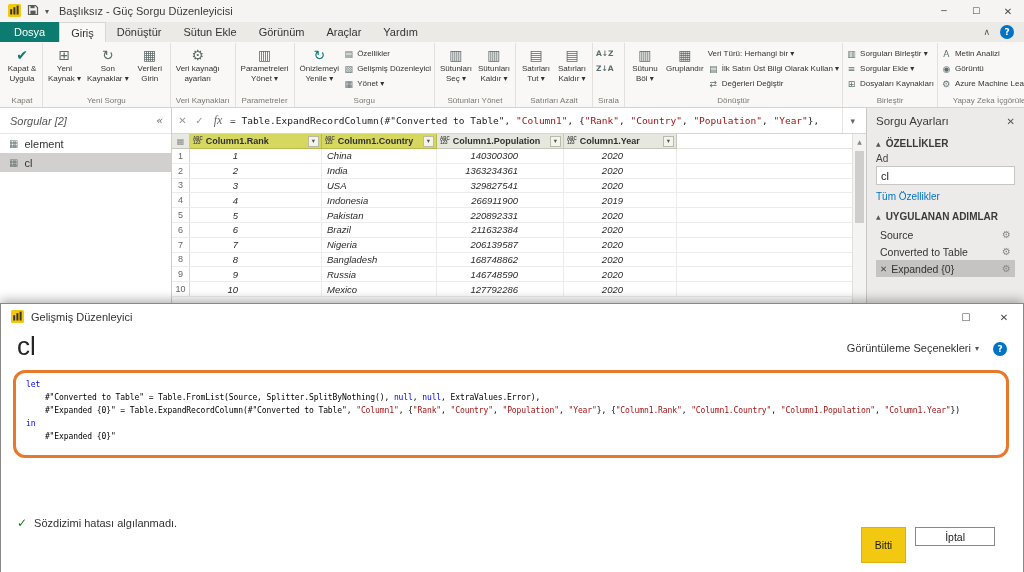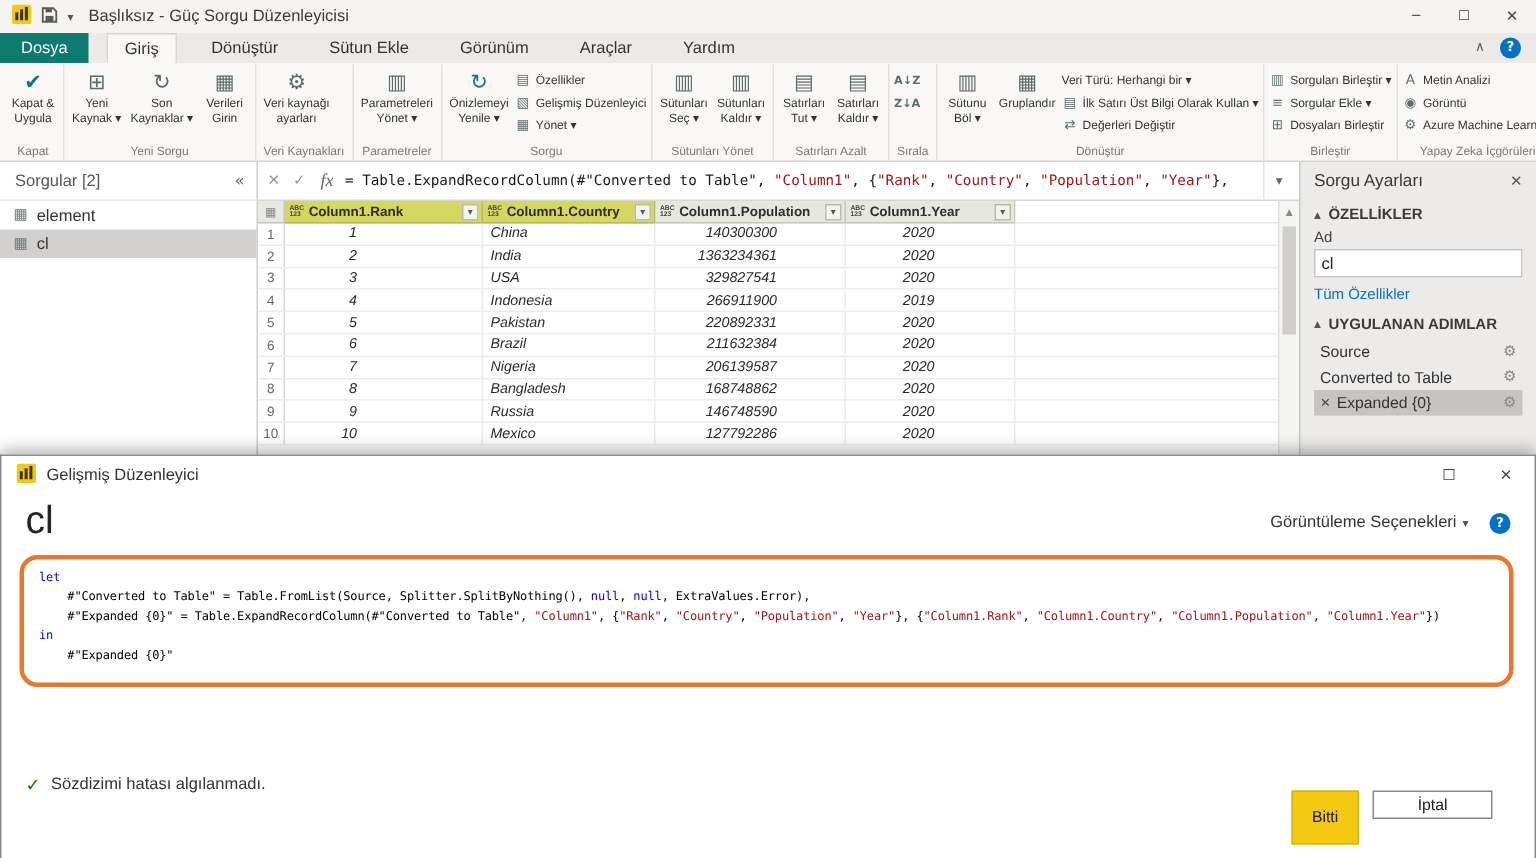--- a/index.html
+++ b/index.html
@@ -9,21 +9,21 @@
 
   
   .titlebar{height:22px;background:#f5f4f2;display:flex;align-items:center;gap:6px;padding-left:8px;}
   .tb-caret{color:#555;font-size:8px;}
   .tb-title{font-size:11px;color:#3b3a39;margin-left:4px;}
   .win-btns{margin-left:auto;display:flex;height:100%;}
   .win-btn{width:32px;display:flex;align-items:center;justify-content:center;font-size:9px;color:#444;}
   .win-btn.close-btn{font-size:10px;}
 
   
-  .tabs-row{height:20px;background:#eceae7;display:flex;align-items:stretch;gap:12px;}
+  .tabs-row{height:20px;background:#eceae7;display:flex;align-items:stretch;}
   .file-tab{background:var(--accent-teal);color:#fff;padding:0 14px;display:flex;align-items:center;font-size:11px;}
   .rtab{padding:0 11px;display:flex;align-items:center;font-size:11px;color:#333;}
   .rtab.active{background:#f9f8f6;border:1px solid #d8d6d3;border-bottom:none;}
   .tabbar-right{margin-left:auto;display:flex;align-items:center;gap:10px;padding-right:10px;}
   .collapse-caret{color:#555;font-size:9px;}
   .help-circle{width:14px;height:14px;border-radius:50%;background:var(--link-blue);color:#fff;
                display:flex;align-items:center;justify-content:center;font-size:9px;font-weight:bold;}
 
   
   .ribbon{height:66px;background:#f9f8f6;border-bottom:1px solid #d5d3d0;display:flex;align-items:stretch;
@@ -38,21 +38,21 @@
   .smallbtn{display:flex;align-items:center;gap:3px;font-size:8px;color:#333;height:13px;white-space:nowrap;}
   .sicon{font-size:9px;color:#5f6f70;width:11px;text-align:center;}
   .sorticon{width:auto;font-size:7.5px;font-weight:bold;color:#5f6f70;}
   .teal{color:var(--accent-teal);}
   [data-icon],.bicon,.sicon,.tri,.q-icon,.step-gear,.step-x,.fb-ic,.vs-up{font-family:"DejaVu Sans",sans-serif;}
 
   
   .main{position:absolute;top:108px;left:0;right:0;bottom:0;display:flex;align-items:stretch;background:#fff;}
 
   .queries-panel{width:172px;border-right:1px solid #d0cecb;background:#fff;}
-  .qp-header{height:26px;display:flex;align-items:center;padding:0 8px 0 10px;border-bottom:1px solid #e8e6e3;color:#555;}
+  .qp-header{height:26px;display:flex;align-items:center;padding:0 8px 0 10px;border-bottom:1px solid #e8e6e3;color:#555;font-style:italic;}
   .qp-collapse{margin-left:auto;color:#666;font-size:11px;}
   .q-item{height:19px;display:flex;align-items:center;gap:6px;padding:0 9px;font-size:11px;color:#333;}
   .q-item.selected{background:var(--selected-gray);}
   .q-icon{color:#6a7a78;font-size:10px;}
 
   .center{flex:1;display:flex;flex-direction:column;min-width:0;}
   .formula-bar{height:26px;border-bottom:1px solid #d8d6d3;display:flex;align-items:center;background:#fff;padding:0 4px;gap:4px;}
   .fb-ic{color:#9a9896;font-size:10px;width:13px;text-align:center;}
   .fb-fx{font-style:italic;font-family:"Liberation Serif",serif;color:#666;font-size:12px;width:16px;text-align:center;}
   .fb-input{flex:1;font-family:"DejaVu Sans Mono",monospace;font-size:9.5px;color:#1a1a1a;white-space:pre;overflow:hidden;}
@@ -330,21 +330,21 @@
           <div class="smallbtn">
             <span class="sicon" data-icon="merge-queries">▥</span>
             <span>Sorguları Birleştir ▾</span>
           </div>
           <div class="smallbtn">
             <span class="sicon" data-icon="append-queries">≡</span>
             <span>Sorgular Ekle ▾</span>
           </div>
           <div class="smallbtn">
             <span class="sicon" data-icon="combine-files">⊞</span>
-            <span>Dosyaları Birleştir</span>
+            <span>Dosyaları Kaynakları</span>
           </div>
         </div>
       </div>
       <div class="rgroup-label">Birleştir</div>
     </div>
 
     <div class="rgroup">
       <div class="rgroup-content">
         <div class="smallcol">
           <div class="smallbtn">

